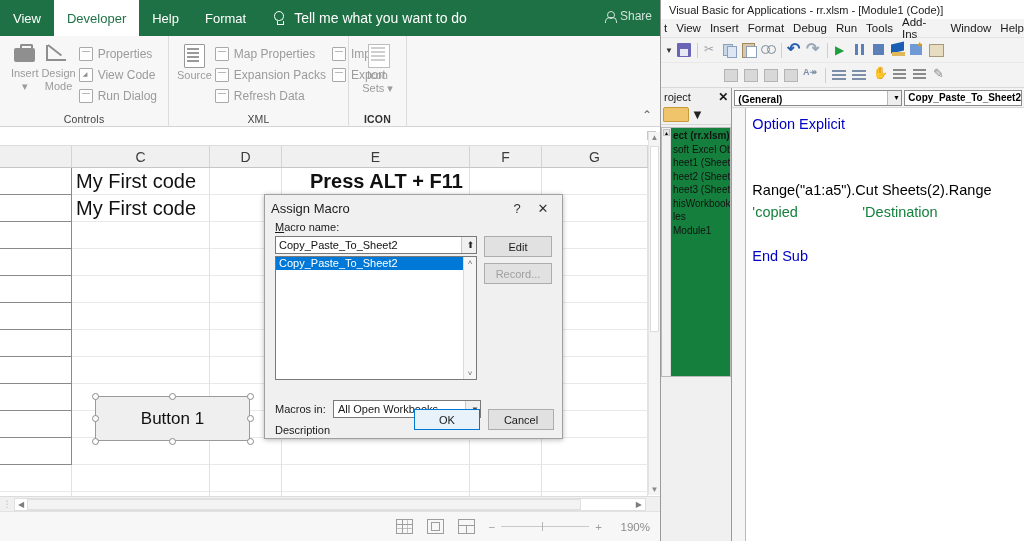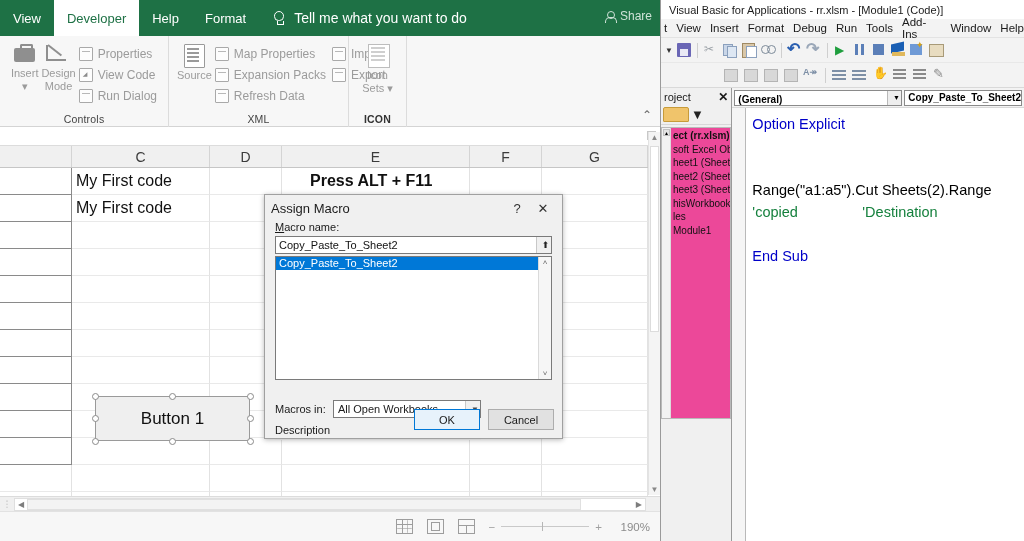--- a/index.html
+++ b/index.html
@@ -150,21 +150,21 @@
     border-right: 1px solid #d4d4d4; color: #3b3b3b;
   }
   .colhead .ch.corner { background:#f0f0f0; }
   .gridrows { position: relative; }
   .grow { display: flex; }
   .gcell {
     border-right: 1px solid #e2e2e2; border-bottom: 1px solid #e9e9e9;
     height: 27px; display: flex; align-items: center; overflow: hidden;
   }
   .gcell.hdr { background:#ffffff; border-right:1px solid #8a8a8a; border-bottom:1px solid #8a8a8a;}
-  .ctext { font-size: 16px; color: #111; padding-left: 4px; white-space: nowrap; }
+  .ctext { font-size: 20px; color: #111; padding-left: 4px; white-space: nowrap; }
   .ctext.bold { font-weight: bold; }
 
   
   .xbutton {
     position: absolute; left: 95px; top: 250px; width: 155px; height: 45px;
     background: #efefef; border: 1px solid #9a9a9a;
     display: flex; align-items: center; justify-content: center;
     font-size: 17px; color: #111;
   }
   .handle {
@@ -349,21 +349,21 @@
     height: 17px; display: flex; align-items: center; justify-content: space-between;
     font-size: 11px; padding-left: 3px; color: #1a1a1a;
   }
   .proj-head .xbtn { font-size: 12px; font-weight: bold; padding-right: 3px; }
   .proj-toolbar {
     height: 20px; background: #f0f0f0; display: flex; align-items: center;
     gap: 2px; padding-left: 2px; border-bottom: 1px solid #d8d8d8;
   }
   .folder { width: 26px; height: 15px; background: #f0c46b; border: 1px solid #c79b3a; border-radius: 2px 2px 1px 1px; }
   .proj-tree {
-    background: #ec4899; margin: 2px 0 0 0; height: 292px; position: relative;
+    background: #15803d; margin: 2px 0 0 0; height: 250px; position: relative;
     border: 1px solid #b9b9b9; overflow: hidden;
   }
   .tnode { font-size: 10px; color: #111; height: 13.5px; line-height: 13.5px; white-space: nowrap; }
   .tnode.b { font-weight: bold; }
   .tscroll-l { position: absolute; left: 0; top: 0; bottom: 0; width: 9px; background: #f2f2f2; border-right: 1px solid #dcdcdc;}
   .tscroll-l .u { position: absolute; top: 1px; left: 1px; width: 7px; height: 7px; background: #e4e4e4; border: 1px solid #c2c2c2; font-size: 6px; text-align: center; line-height: 6px;}
 
   
   .code-pane { flex: 1; position: relative; background: #ffffff; }
   .code-dd {
@@ -678,20 +678,28 @@
             <span>Copy_Paste_To_Sheet2</span>
             <span class="spin">⬆</span>
           </div>
           <div class="listbox">
             <div class="listitem sel">Copy_Paste_To_Sheet2</div>
             <div class="lscroll">
               <div class="a" style="top:1px">˄</div>
               <div class="a" style="bottom:1px">˅</div>
             </div>
           </div>
+        </div>
+        <div class="dbtns">
+          <div class="dbtn">
+              <span>Edit</span>
+            </div>
+          <div class="dbtn disabled">
+              <span>Record...</span>
+            </div>
         </div>
       </div>
 
       <div class="macros-in">
         <span class="lab">Macros in:</span>
         <div class="combo">
           <span>All Open Workbooks</span>
           <span class="arr">▼</span>
         </div>
       </div>

